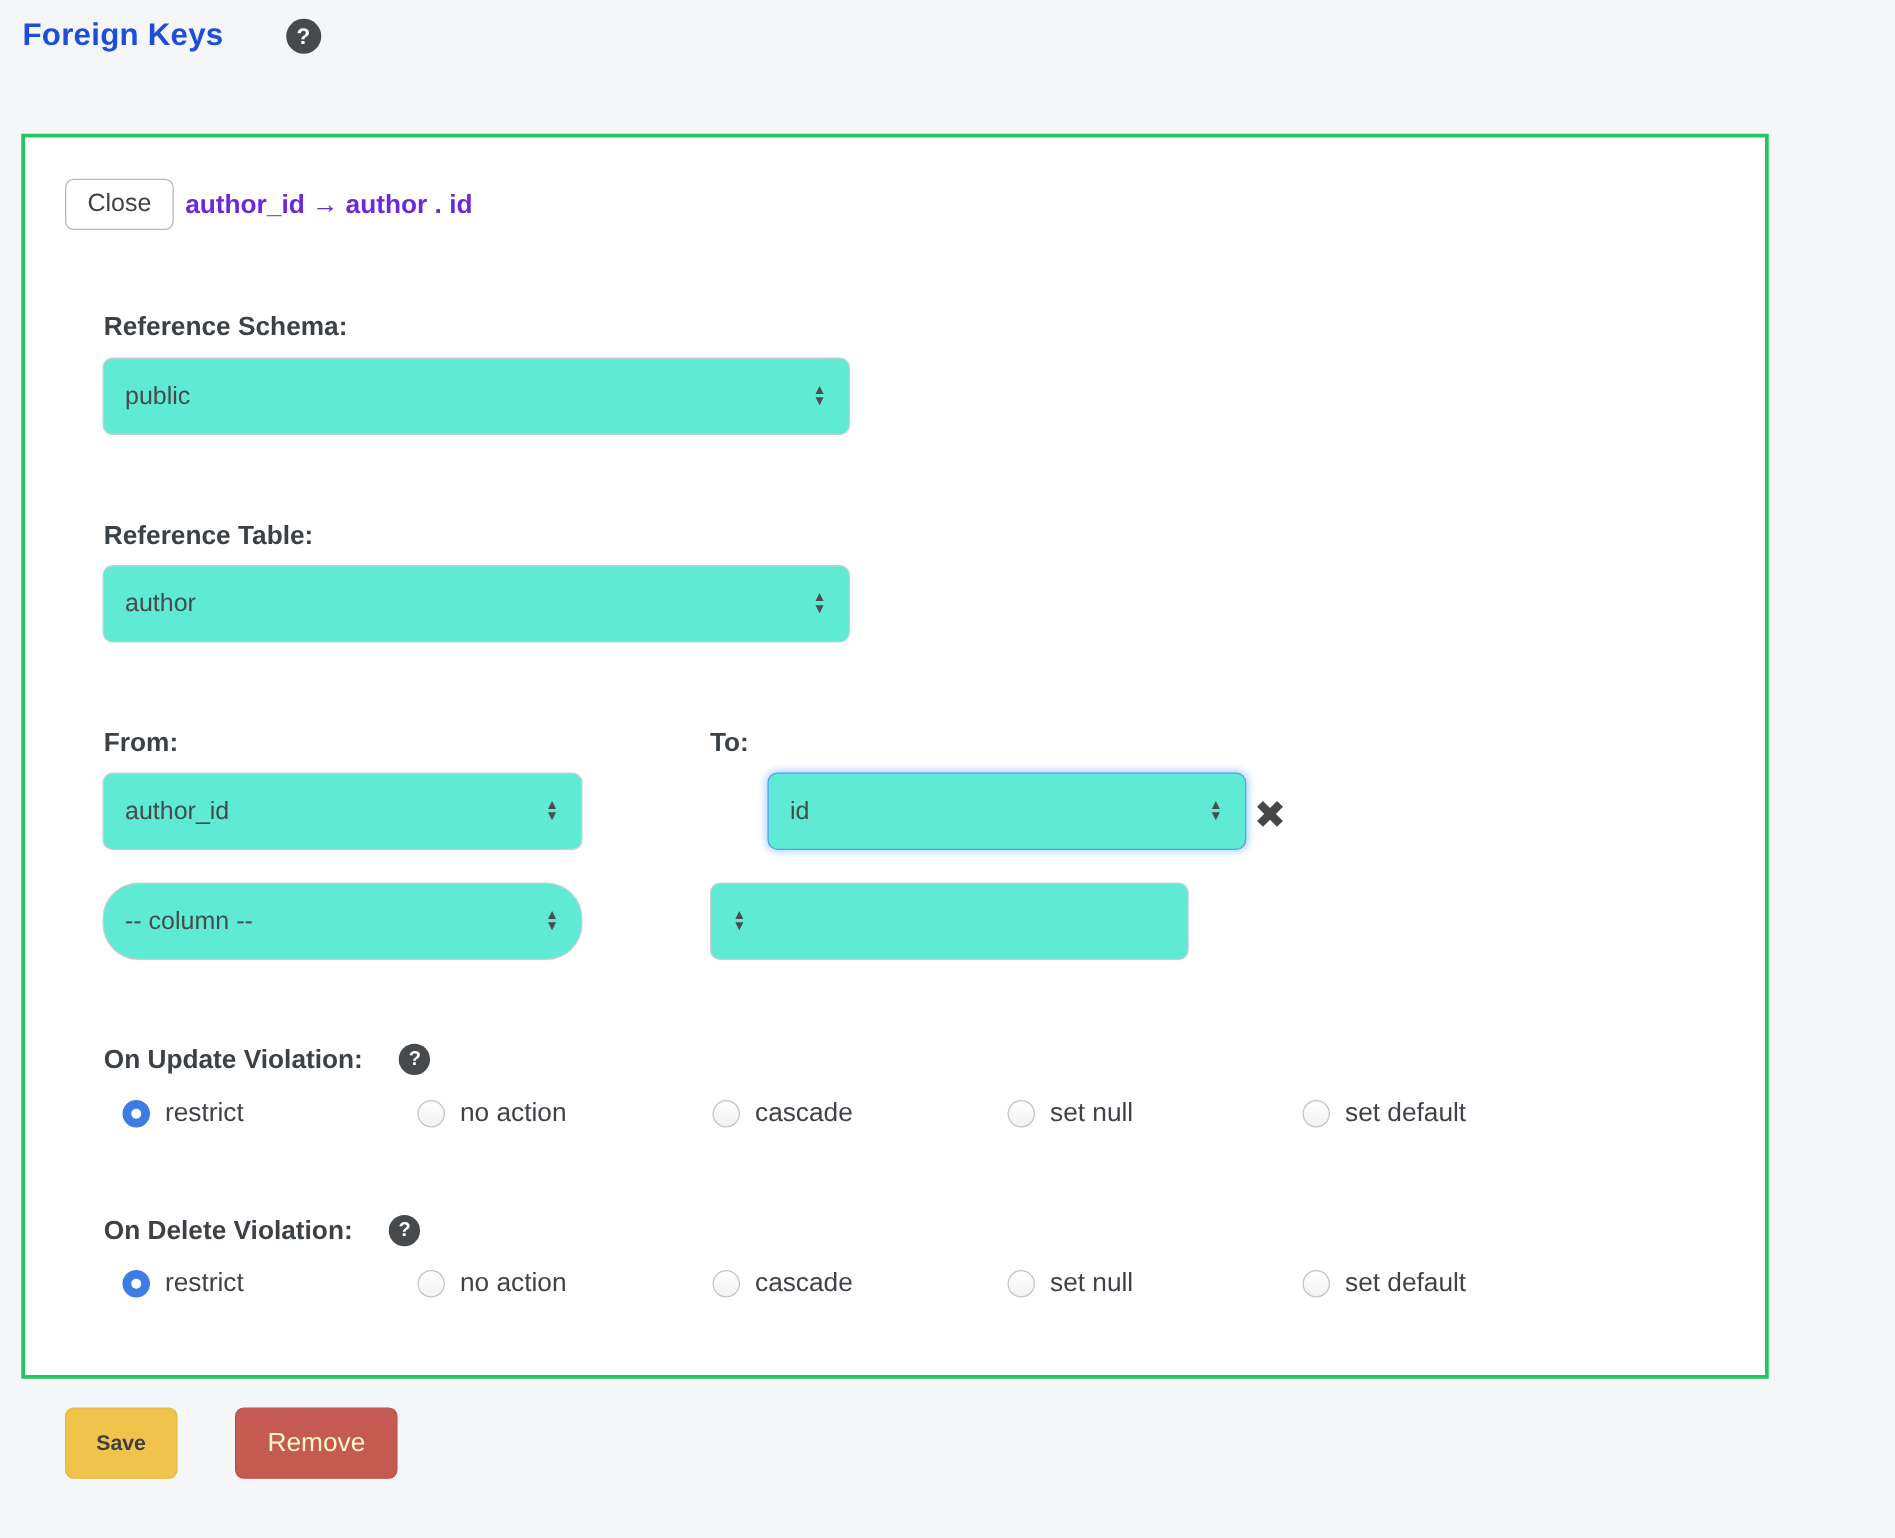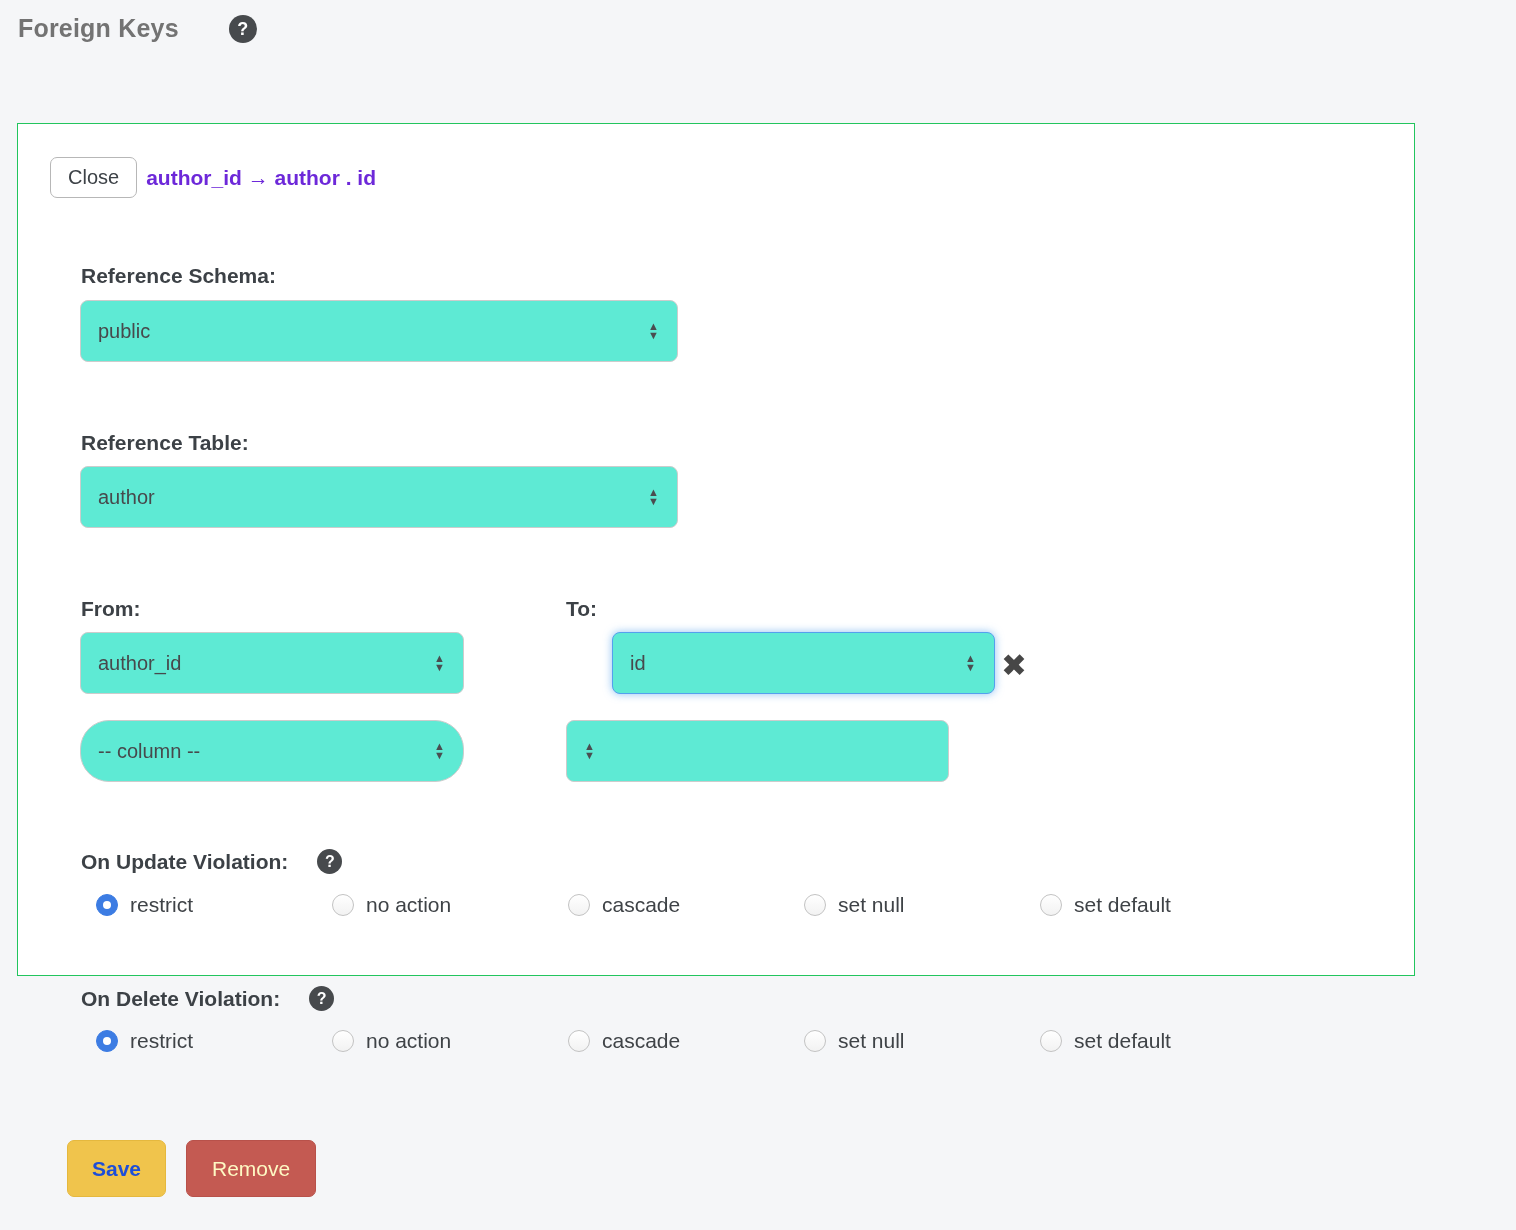--- a/index.html
+++ b/index.html
@@ -5,35 +5,35 @@
   * { margin: 0; padding: 0; box-sizing: border-box; }
   html, body { width: 1516px; height: 1230px; }
   body {
     background: #f5f6f8;
     font-family: "Liberation Sans", "DejaVu Sans", sans-serif;
     color: #3e4347;
     position: relative;
     overflow: hidden;
   }
   .page-header { position: absolute; left: 18px; top: 14px; display: flex; align-items: center; }
-  .page-title { font-size: 25px; font-weight: 700; color: #737373; letter-spacing: 0.2px; }
+  .page-title { font-size: 25px; font-weight: 700; color: #1d4ed8; letter-spacing: 0.2px; }
   .help-icon {
     width: 28px; height: 28px; border-radius: 50%;
     background: #474a4d; color: #ffffff;
     font-size: 18px; font-weight: 700;
     display: inline-flex; align-items: center; justify-content: center;
     line-height: 1;
   }
   .page-header .help-icon { margin-left: 50px; }
 
   .panel {
-    position: absolute; left: 17px; top: 123px;
-    width: 1398px; height: 853px;
+    position: absolute; left: 17px; top: 107px;
+    width: 1398px; height: 996px;
     background: #ffffff;
-    border: 1px solid #22c55e;
+    border: 3px solid #22c55e;
   }
 
   .close-row { position: absolute; left: 32px; top: 33px; display: flex; align-items: center; }
   .close-button {
     background: #ffffff;
     border: 1px solid #b7b7b7;
     border-radius: 7px;
     font-size: 20px; color: #3d4247;
     padding: 8px 17px;
     font-family: inherit;
@@ -82,22 +82,22 @@
     background: #3c7ce3; border-color: #3c7ce3;
   }
   .radio-dot { width: 8px; height: 8px; border-radius: 50%; background: #ffffff; display: none; }
   .radio-item.checked .radio-dot { display: block; }
   .radio-label { margin-left: 12px; font-size: 21px; color: #3f4347; }
 
   .save-button {
     position: absolute; left: 32px; top: 1016px;
     height: 57px; padding: 0 24px;
     background: #f0c44c; border: 1px solid #e5b83e; border-radius: 7px;
-    font-size: 21px; font-weight: 700; color: #1d4ed8;
-    font-family: inherit; cursor: pointer; margin-left: 17px;
+    font-size: 17px; font-weight: 700; color: #404040;
+    font-family: inherit; cursor: pointer;
   }
   .remove-button {
     position: absolute; left: 168px; top: 1016px;
     height: 57px; padding: 0 25px;
     background: #c45a52; border: 1px solid #b8514a; border-radius: 7px;
     font-size: 21px; font-weight: 400; color: #fef9c3;
     font-family: inherit; cursor: pointer;
   }
 </style>
 </head>

